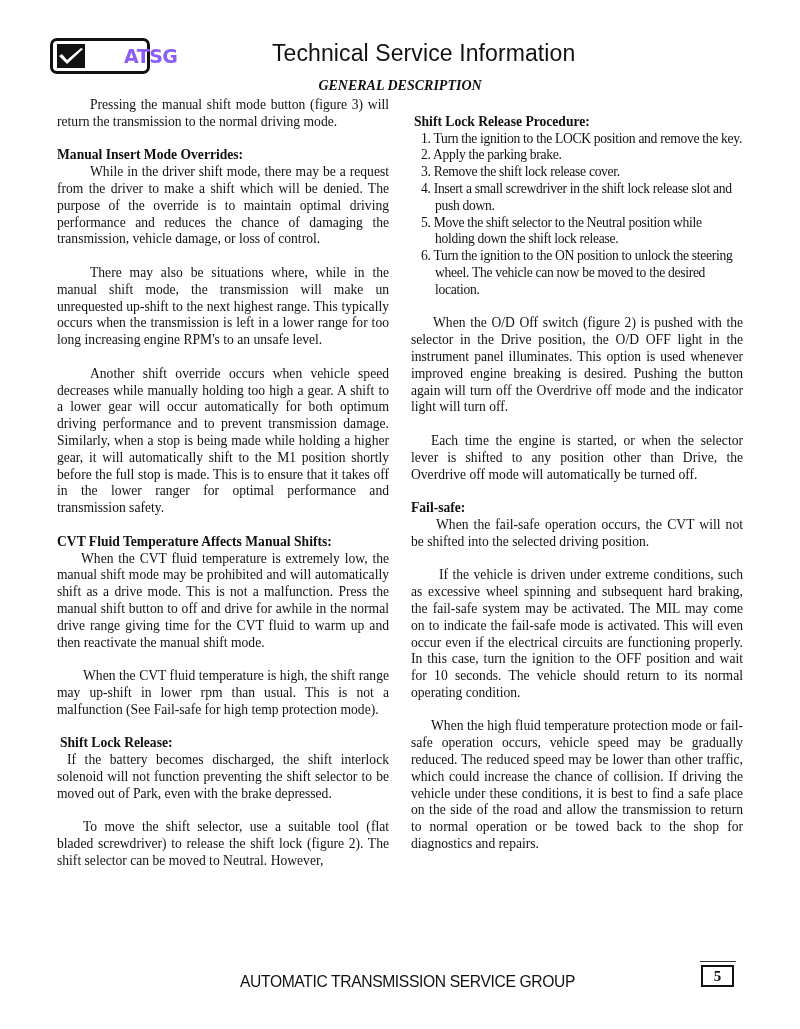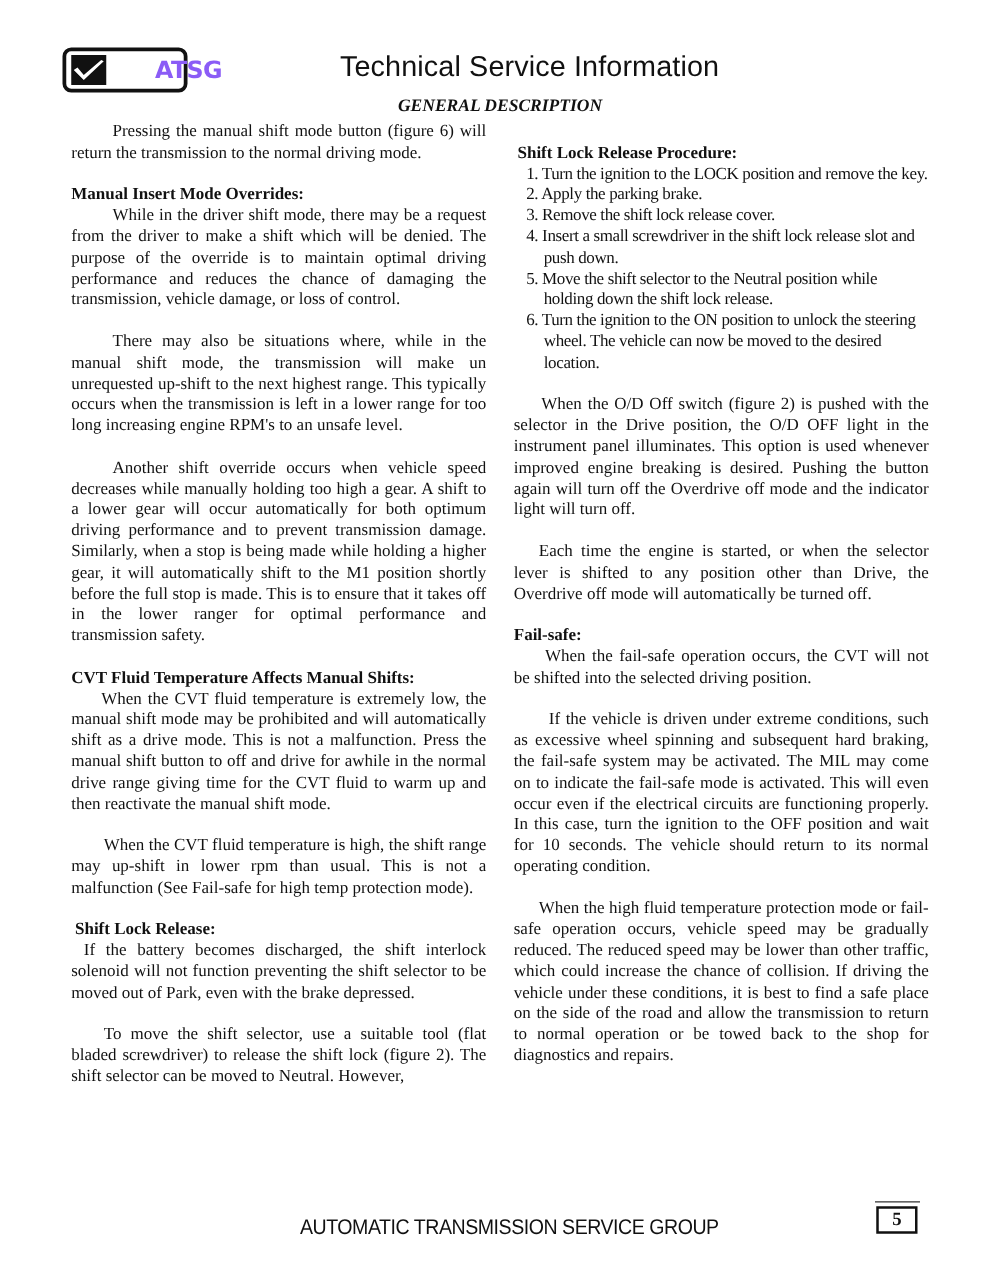--- a/index.html
+++ b/index.html
@@ -34,21 +34,21 @@
           <path d="M2 10 L10 18 L26 3 L24 2 L10 14 L5 8 Z" fill="#fff"></path>
         </svg>
     </div>
     <span class="logo-text">ATSG</span>
   </div>
   <div class="title">Technical Service Information</div>
   <div class="subtitle"><span>GENERAL DESCRIPTION</span></div>
 </div>
 
 <div class="col left">
-  <p class="para">Pressing the manual shift mode button (figure 6) will return the transmission to the normal driving mode.</p>
+  <p class="para">Pressing the manual shift mode button (figure 3) will return the transmission to the normal driving mode.</p>
   <div class="gap"></div>
   <p class="heading">Manual Insert Mode Overrides:</p>
   <p class="para">While in the driver shift mode, there may be a request from the driver to make a shift which will be denied. The purpose of the override is to maintain optimal driving performance and reduces the chance of damaging the transmission, vehicle damage, or loss of control.</p>
   <div class="gap"></div>
   <p class="para">There may also be situations where, while in the manual shift mode, the transmission will make un unrequested up-shift to the next highest range. This typically occurs when the transmission is left in a lower range for too long increasing engine RPM's to an unsafe level.</p>
   <div class="gap"></div>
   <p class="para">Another shift override occurs when vehicle speed decreases while manually holding too high a gear. A shift to a lower gear will occur automatically for both optimum driving performance and to prevent transmission damage. Similarly, when a stop is being made while holding a higher gear, it will automatically shift to the M1 position shortly before the full stop is made. This is to ensure that it takes off in the lower ranger for optimal performance and transmission safety.</p>
   <div class="gap"></div>
   <p class="heading">CVT Fluid Temperature Affects Manual Shifts:</p>
   <p class="para" style="text-indent:24px">When the CVT fluid temperature is extremely low, the manual shift mode may be prohibited and will automatically shift as a drive mode. This is not a malfunction. Press the manual shift button to off and drive for awhile in the normal drive range giving time for the CVT fluid to warm up and then reactivate the manual shift mode.</p>

